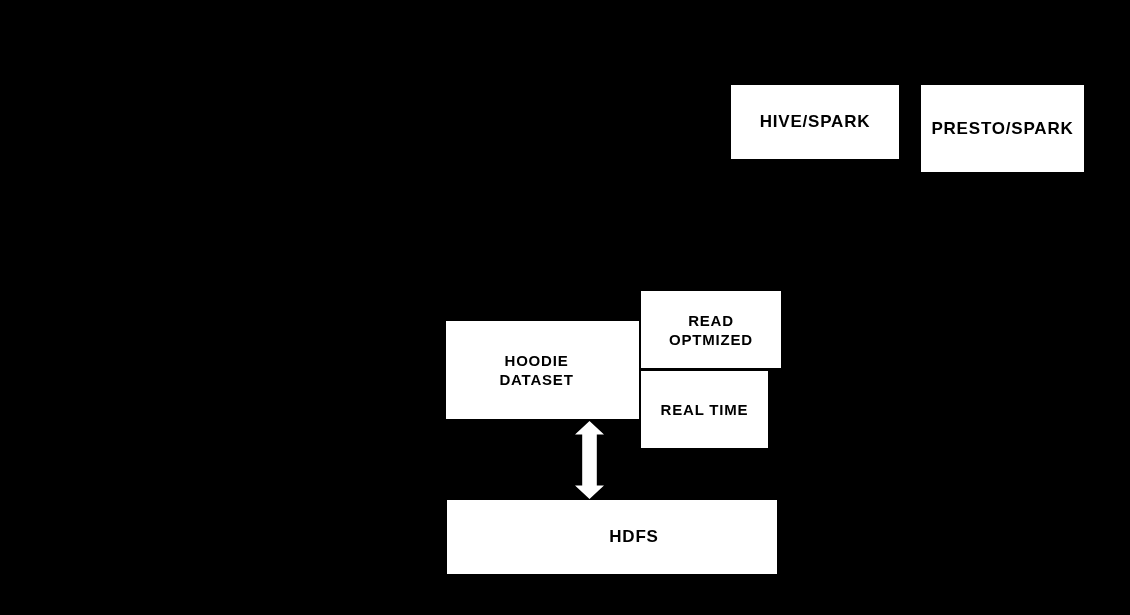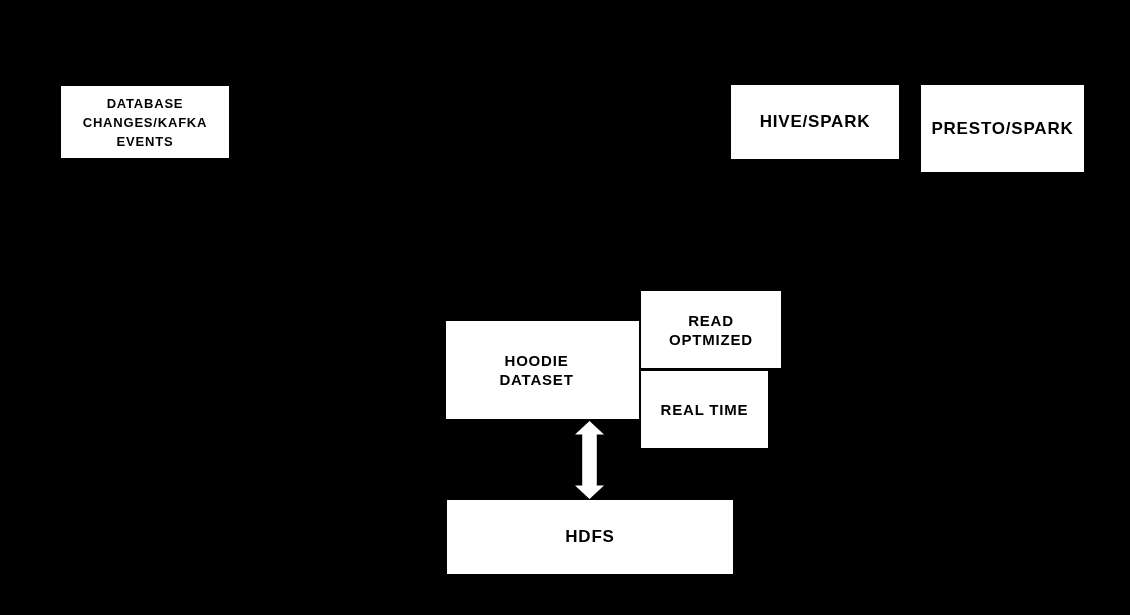--- a/index.html
+++ b/index.html
@@ -34,40 +34,35 @@
   .n-other  { left: 282px; top: 86px;  width: 167px; height: 72px; font-size: 15px; line-height: 19px; }
   .n-hive   { left: 731px; top: 85px;  width: 168px; height: 74px; font-size: 17px; }
   .n-presto { left: 921px; top: 85px;  width: 163px; height: 87px; font-size: 17px; }
   
   .n-hoodie { left: 446px; top: 321px; width: 193px; height: 98px; font-size: 15px; line-height: 19px;
               }
   .n-hoodie .label { margin-right: 12px; }
   .n-read   { left: 641px; top: 291px; width: 140px; height: 77px; font-size: 15px; line-height: 19px; }
   .n-real   { left: 641px; top: 371px; width: 127px; height: 77px; font-size: 15px; align-items: center; }
   
-  .n-hdfs   { left: 447px; top: 500px; width: 286px; height: 74px; font-size: 17px; }
+  .n-hdfs   { left: 447px; top: 500px; width: 286px; height: 74px; font-size: 17px; padding-left: 44px; }
   
   .connector {
     position: absolute;
     left: 575px;
     top: 421px;
     width: 29px;
     height: 78px;
   }
 </style>
 </head>
 <body>
 
 <div class="canvas">
 
-  <div class="node n-db">
-    <span class="label">DATABASE
-CHANGES/KAFKA
-EVENTS</span>
-  </div>
 
 
   <div class="node n-hive">
     <span class="label">HIVE/SPARK</span>
   </div>
 
   <div class="node n-presto">
     <span class="label">PRESTO/SPARK</span>
   </div>
 

